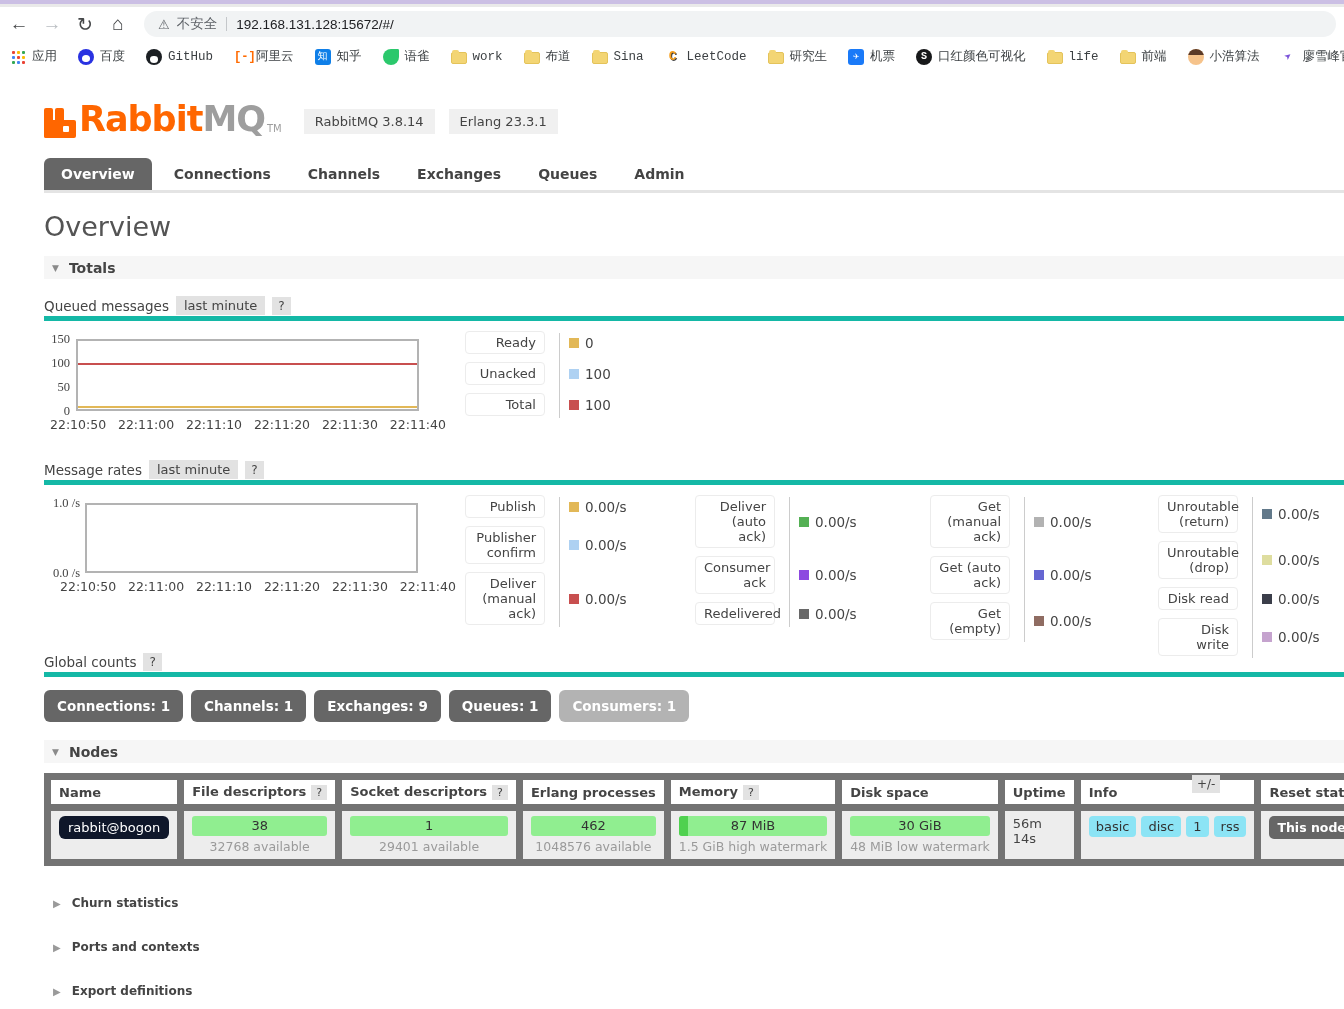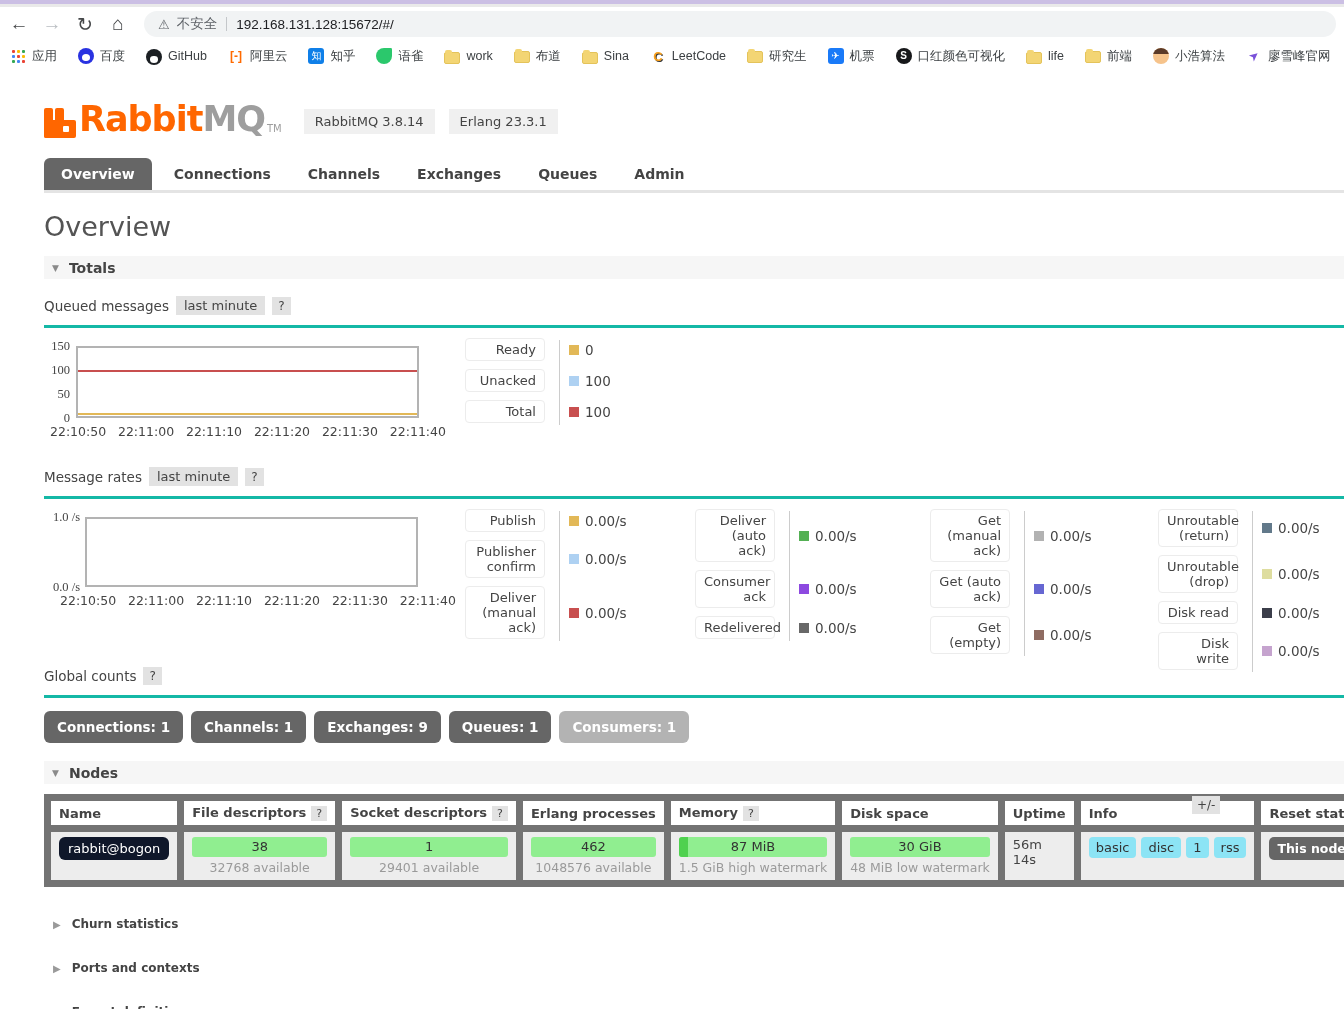--- a/index.html
+++ b/index.html
@@ -12,21 +12,21 @@
   .toolbar { height:34px; display:flex; align-items:center; background:#fff; padding-left:6px; }
   .nav-btn { width:26px; text-align:center; font-size:19px; color:#454749; cursor:pointer; margin-right:7px; }
   .nav-btn.disabled { color:#b9bdc1; }
   .omnibox { flex:1; height:26px; background:#f1f3f4; border-radius:14px; margin:0 8px 0 6px;
     display:flex; align-items:center; padding:0 14px; }
   .warn-ic { color:#5f6368; font-size:13px; margin-right:7px; }
   .sec-label { color:#5f6368; font-size:13.5px; }
   .omni-sep { width:1px; height:14px; background:#c4c7ca; margin:0 9px; }
   .omni-url { color:#202124; font-size:13.5px; }
   .bookmarks { height:31px; display:flex; align-items:center; padding-left:10px; background:#fff; }
-  .bm { display:flex; align-items:flex-start; margin-right:21px; cursor:pointer; white-space:nowrap; }
+  .bm { display:flex; align-items:center; margin-right:21px; cursor:pointer; white-space:nowrap;font-family:Liberation Mono, monospace; }
   .bm-label { font-size:12.5px; color:#3c4043; margin-left:6px; }
   .bi { width:16px; height:16px; display:inline-block; position:relative; flex:0 0 auto; }
   .bi-grid::before { content:""; position:absolute; left:2px; top:2px; width:3px; height:3px; border-radius:1px;
     background:#ea4335;
     box-shadow:5px 0 0 #fbbc05, 10px 0 0 #34a853, 0 5px 0 #4285f4, 5px 5px 0 #ea4335, 10px 5px 0 #fbbc05,
                0 10px 0 #34a853, 5px 10px 0 #4285f4, 10px 10px 0 #ea4335; }
   .bi-baidu { background:#2932e1; border-radius:50%; }
   .bi-baidu::before { content:""; position:absolute; left:4px; top:6px; width:8px; height:7px; background:#fff;
     border-radius:50% 50% 45% 45%; }
   .bi-github { background:#1b1f23; border-radius:50%; }
@@ -68,22 +68,22 @@
   .tab { font-size:14px; font-weight:bold; color:#444; padding:8px 0; margin-right:37px; cursor:pointer; }
   .tab.active { background:#666; color:#fff; border-radius:6px 6px 0 0; padding:8px 17px; margin-right:22px; }
 
   h1.page-title { font-size:27px; font-weight:normal; color:#545454; margin-top:18px; letter-spacing:0; }
 
   .section-bar { background:#f6f6f6; height:23px; display:flex; align-items:center; margin-top:14px;
     cursor:pointer; }
   .tri-down { font-size:9px; color:#8a8a8a; margin:0 10px 0 8px; }
   .section-label { font-size:14px; font-weight:bold; color:#444; }
 
-  .chart-title-row { display:flex; align-items:center; border-bottom:3px solid #14b8a6;
-    padding-bottom:10px; }
+  .chart-title-row { display:flex; align-items:center; border-bottom:5px solid #14b8a6;
+    padding-bottom:1px; }
   .chart-title { font-size:13.5px; color:#444; margin-right:7px; }
   .range-select { background:#e2e2e2; font-size:13px; color:#444; padding:2px 8px; cursor:pointer; }
   .help-btn { background:#e2e2e2; font-size:12px; color:#444; padding:2px 6px; margin-left:7px; cursor:pointer; }
 
   .chart-area { position:relative; }
   .ytick { position:absolute; text-align:right; font-size:12.5px; color:#444;font-family:Liberation Serif, serif; }
   .plot { position:absolute; border:2px solid #b3b3b3; background:#fff; }
   .pline { position:absolute; left:0; right:0; height:2px; }
   .xticks { position:absolute; display:flex; justify-content:space-between; font-size:12.5px; color:#444; }
 

